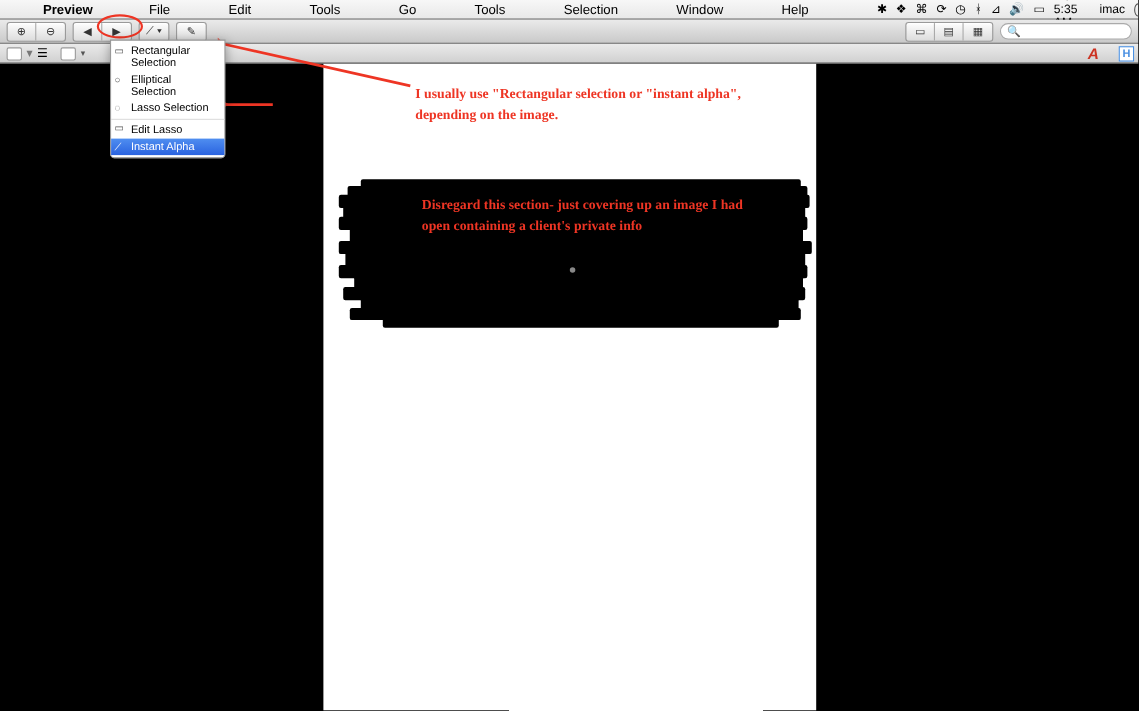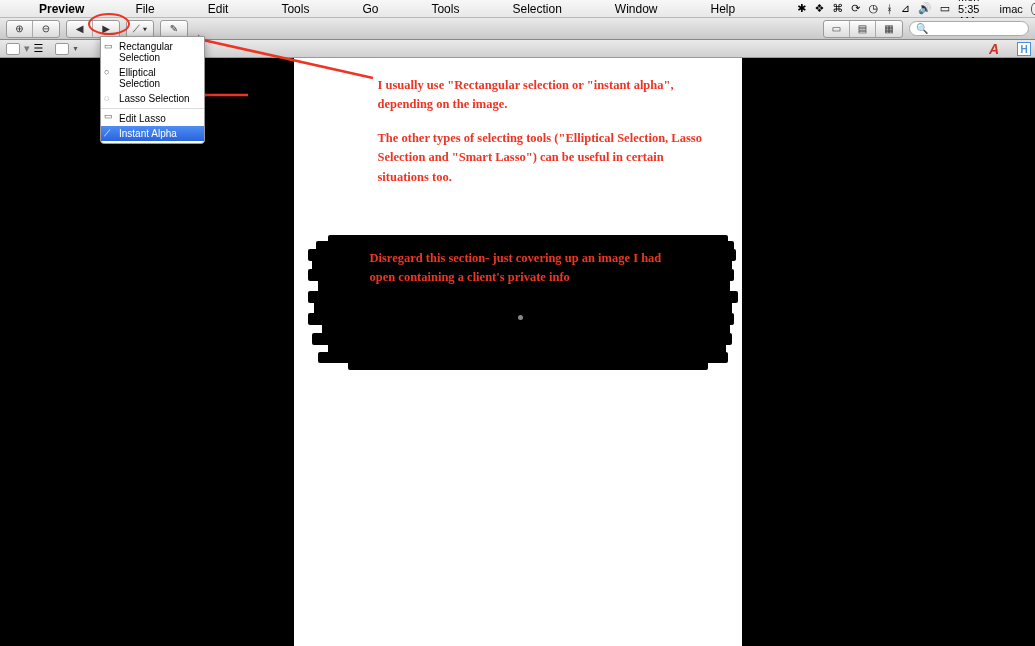--- a/index.html
+++ b/index.html
@@ -160,21 +160,21 @@
     height: 140px;
   }
   .redact .stroke {
     position:absolute;
     background:#000;
     height: 9px;
     border-radius: 2px;
   }
   .redact-text {
     position: absolute;
-    left: 62px;
+    left: 76px;
     top: 14px;
     width: 320px;
     z-index: 2;
   }
 
   
   .arrow {
     position: absolute;
     pointer-events: none;
     z-index: 25;
@@ -291,21 +291,20 @@
       <marker id="ah2" markerWidth="8" markerHeight="8" refX="1" refY="3" orient="auto">
         <path d="M6,0 L0,3 L6,6 Z" fill="#ee3524"></path>
       </marker>
     </defs>
   <line x1="46" y1="7" x2="4" y2="7" stroke="#ee3524" stroke-width="2.5" marker-end="url(#ah2)"></line>
 </svg>
 
 <div class="content">
   <div class="page">
     <div class="para indent redtext">I usually use "Rectangular selection or "instant alpha", depending on the image.</div>
-    <div class="para indent redtext">The other types of selecting tools ("Elliptical Selection, Lasso Selection and "Smart Lasso") can be useful in certain situations too.</div>
 
     <div class="redact">
 
       <div class="stroke" style="left:20px; top:0px;  width:400px; height:8px;"></div>
       <div class="stroke" style="left:8px;  top:6px;  width:418px; height:10px;"></div>
       <div class="stroke" style="left:0px;  top:14px; width:428px; height:12px;"></div>
       <div class="stroke" style="left:4px;  top:24px; width:420px; height:12px;"></div>
       <div class="stroke" style="left:0px;  top:34px; width:426px; height:12px;"></div>
       <div class="stroke" style="left:10px; top:44px; width:412px; height:14px;"></div>
       <div class="stroke" style="left:0px;  top:56px; width:430px; height:12px;"></div>

